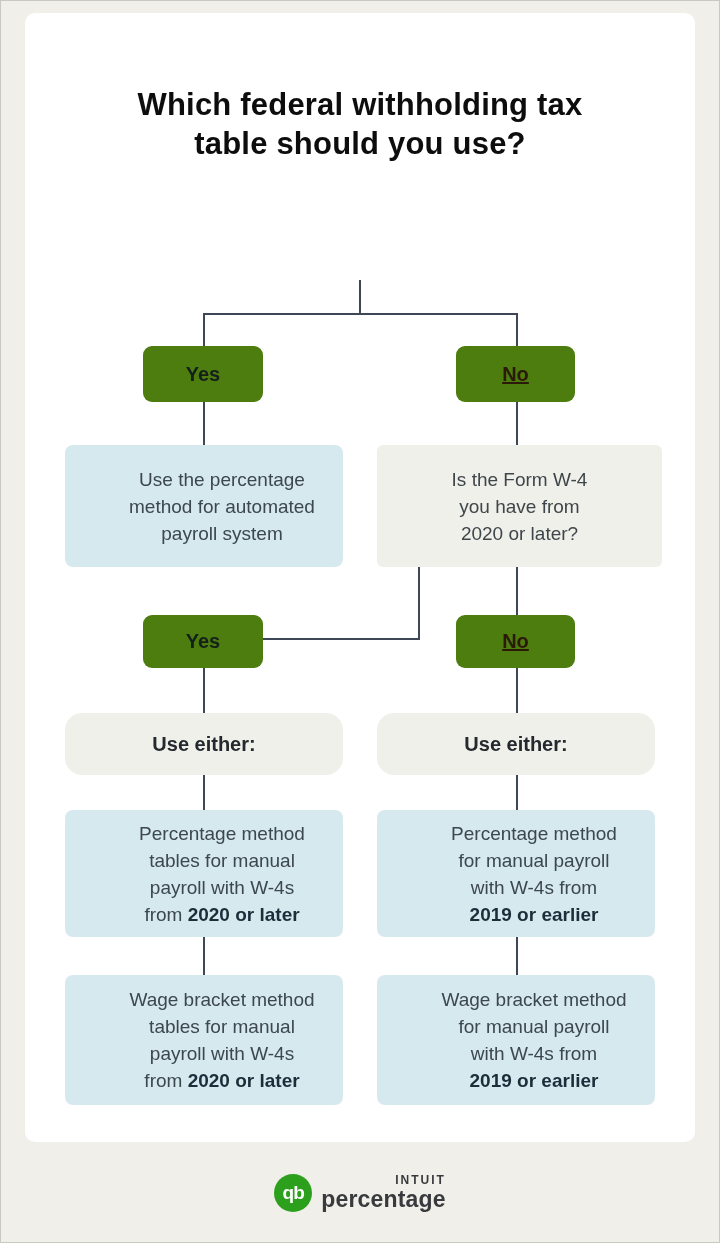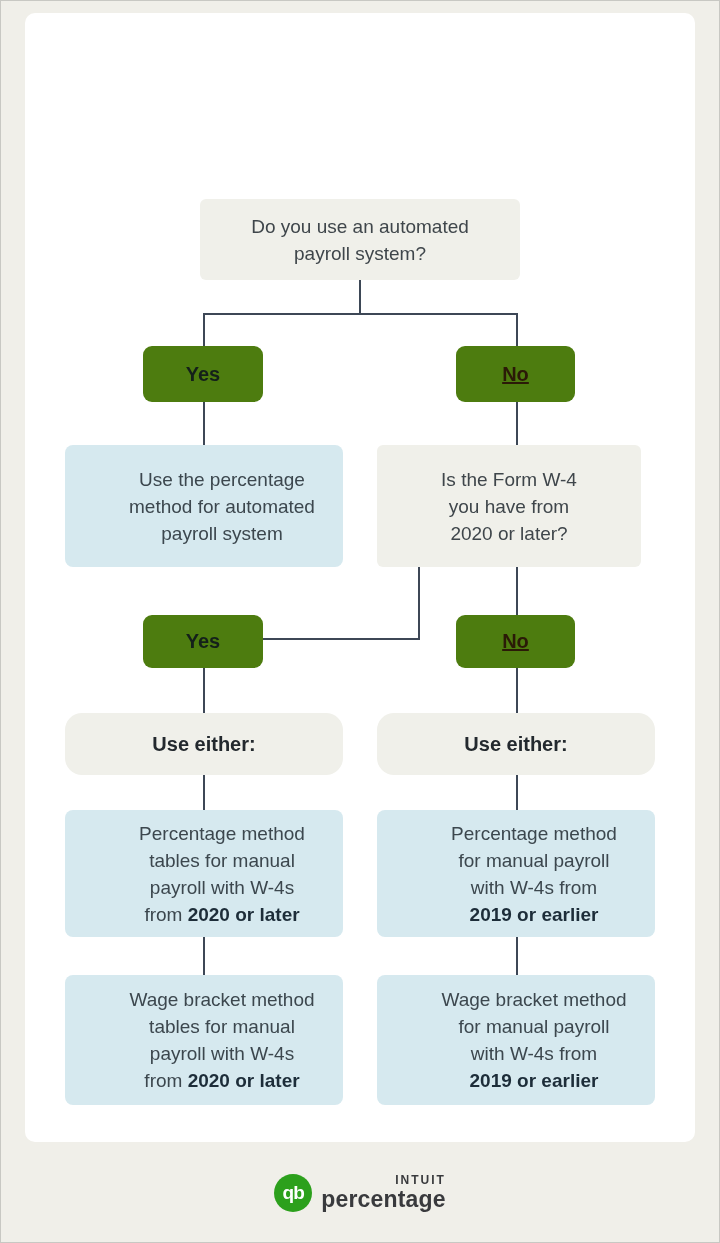--- a/index.html
+++ b/index.html
@@ -60,47 +60,47 @@
     font-size:23px; font-weight:bold; color:#393a3d; line-height:25px; margin-top:0px;
     letter-spacing:0.2px;
   }
 </style>
 </head>
 <body>
 
 <div class="page">
   <div class="card"></div>
 
+  <h1 class="title">Which federal withholding tax
+table should you use?</h1>
 
   <div class="line" style="left:359px; top:280px; width:2px;  height:34px;"></div>
   <div class="line" style="left:203px; top:313px; width:315px; height:2px;"></div>
   <div class="line" style="left:203px; top:313px; width:2px;  height:34px;"></div>
   <div class="line" style="left:516px; top:313px; width:2px;  height:34px;"></div>
   <div class="line" style="left:203px; top:402px; width:2px;  height:43px;"></div>
   <div class="line" style="left:516px; top:402px; width:2px;  height:43px;"></div>
   <div class="line" style="left:516px; top:567px; width:2px;  height:48px;"></div>
   <div class="line" style="left:418px; top:567px; width:2px;  height:73px;"></div>
   <div class="line" style="left:263px; top:638px; width:157px; height:2px;"></div>
   <div class="line" style="left:203px; top:668px; width:2px;  height:45px;"></div>
   <div class="line" style="left:516px; top:668px; width:2px;  height:45px;"></div>
   <div class="line" style="left:203px; top:775px; width:2px;  height:35px;"></div>
   <div class="line" style="left:516px; top:775px; width:2px;  height:35px;"></div>
   <div class="line" style="left:203px; top:937px; width:2px;  height:38px;"></div>
   <div class="line" style="left:516px; top:937px; width:2px;  height:38px;"></div>
 
-  <div class="node qbox" style="left:200px; top:199px; width:320px; height:81px;">Do you use an automated
-payroll system?</div>
 
   <div class="node btn yes" style="left:143px; top:346px; width:120px; height:56px;">Yes</div>
   <div class="node btn no" style="left:456px; top:346px; width:119px; height:56px;">No</div>
 
   <div class="node bluebox" style="left:65px; top:445px; width:278px; height:122px;">Use the percentage
 method for automated
 payroll system</div>
-  <div class="node qbox" style="left:377px; top:445px; width:264px; height:122px;">Is the Form W-4
+  <div class="node qbox" style="left:377px; top:445px; width:285px; height:122px;">Is the Form W-4
 you have from
 2020 or later?</div>
 
   <div class="node btn yes" style="left:143px; top:615px; width:120px; height:53px;">Yes</div>
   <div class="node btn no" style="left:456px; top:615px; width:119px; height:53px;">No</div>
 
   <div class="node either" style="left:65px; top:713px; width:278px; height:62px;">Use either:</div>
   <div class="node either" style="left:377px; top:713px; width:278px; height:62px;">Use either:</div>
 
   <div class="node bluebox" style="left:65px; top:810px; width:278px; height:127px;"><div><span>Percentage method

